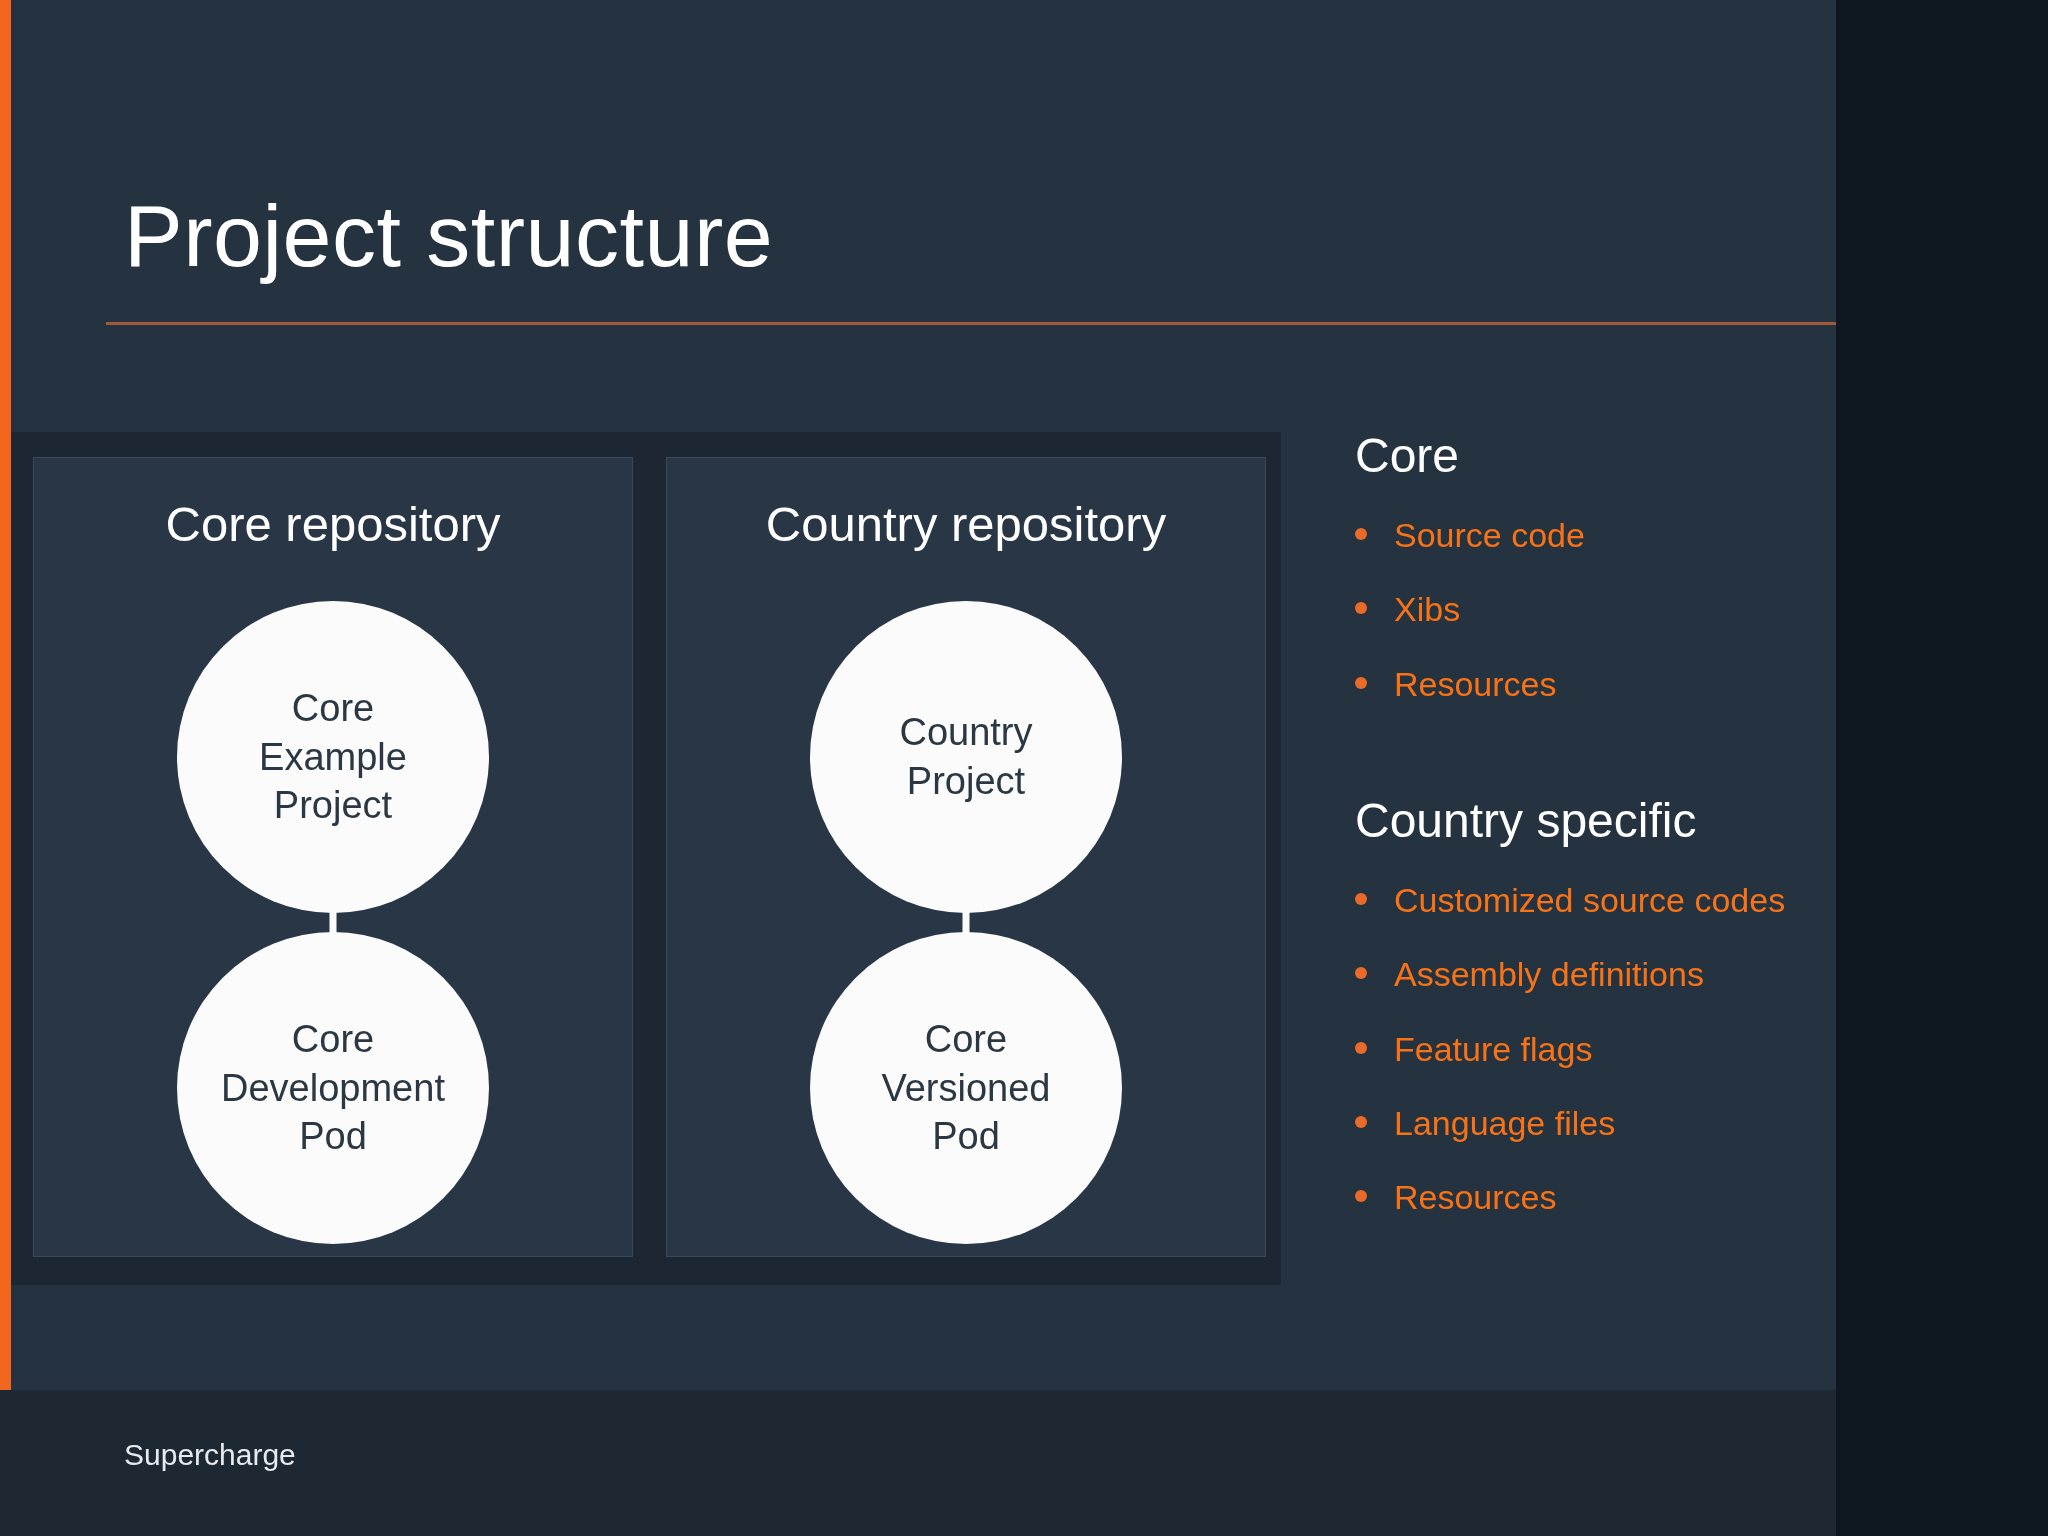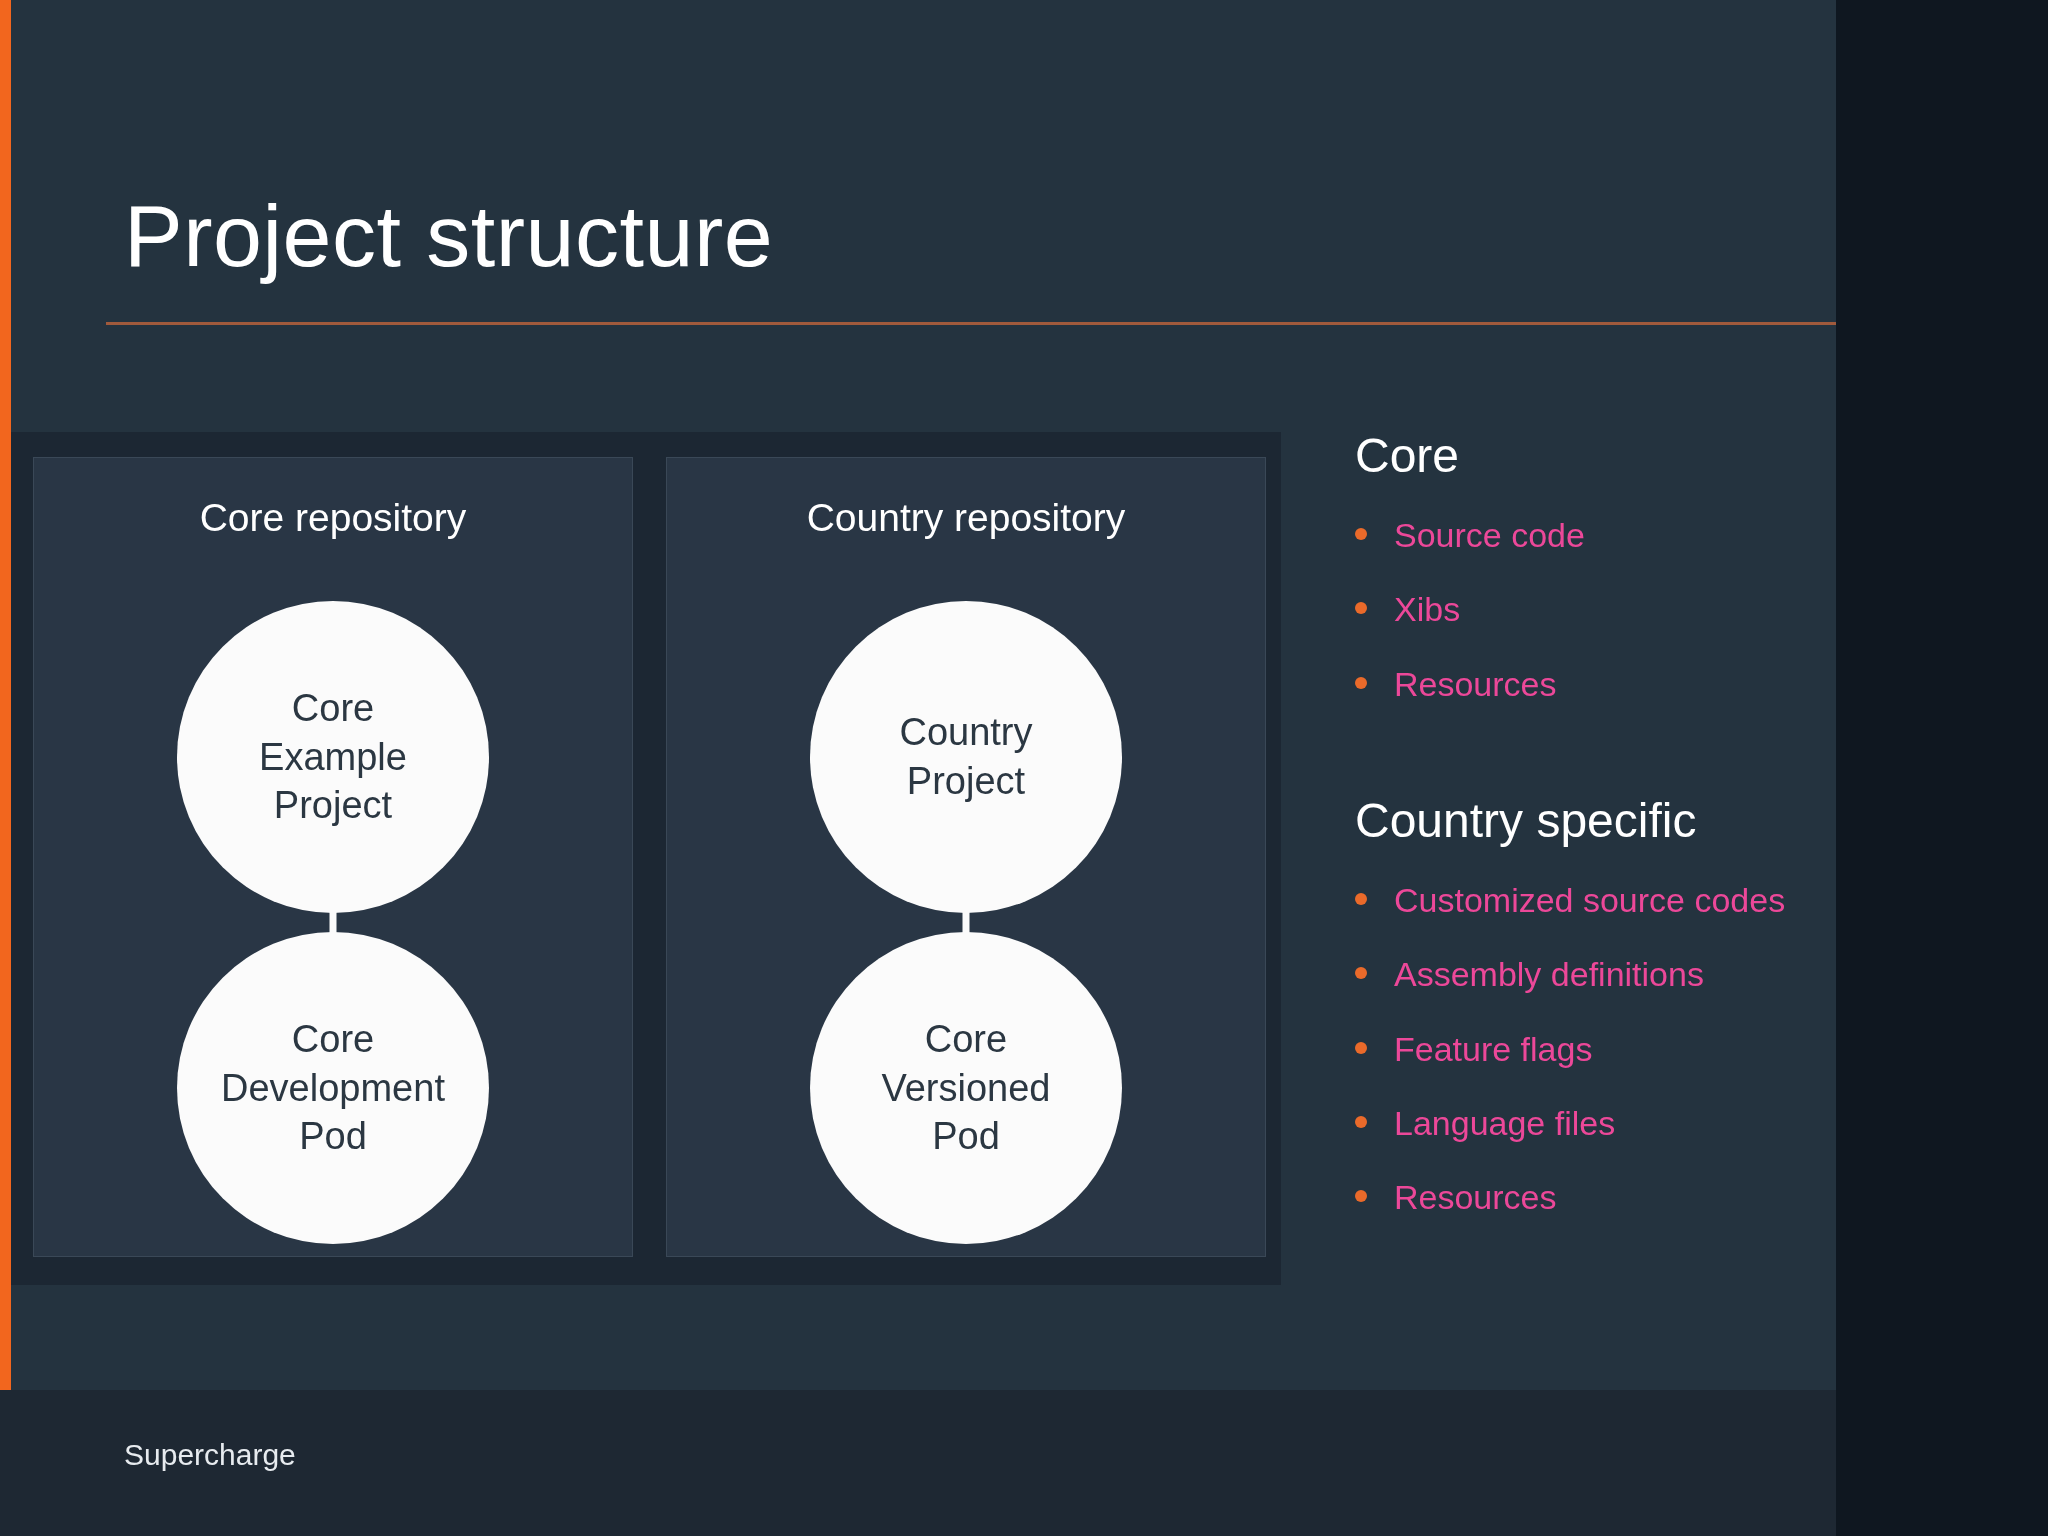--- a/index.html
+++ b/index.html
@@ -67,21 +67,21 @@
   }
   .repo-panel.left  { left: 22px; }
   .repo-panel.right { left: 655px; }
 
   .panel-title {
     position: absolute;
     top: 38px;
     left: 0;
     width: 100%;
     text-align: center;
-    font-size: 39px;
+    font-size: 49px;
     color: #ffffff;
     font-weight: 400;
     white-space: nowrap;
   }
 
   .node-circle {
     position: absolute;
     left: 50%;
     transform: translateX(-50%);
     width: 312px;
@@ -140,21 +140,21 @@
     width: 12px;
     height: 12px;
     border-radius: 50%;
     background: #ea6a2a;
     margin-right: 27px;
     position: relative;
     top: -7px;
   }
   .bullet-text {
     font-size: 34px;
-    color: #ec4899;
+    color: #f97316;
     font-weight: 400;
     line-height: 1.1;
     white-space: nowrap;
   }
 
   
   .footer-bar {
     position: absolute;
     left: 0;
     bottom: 0;

